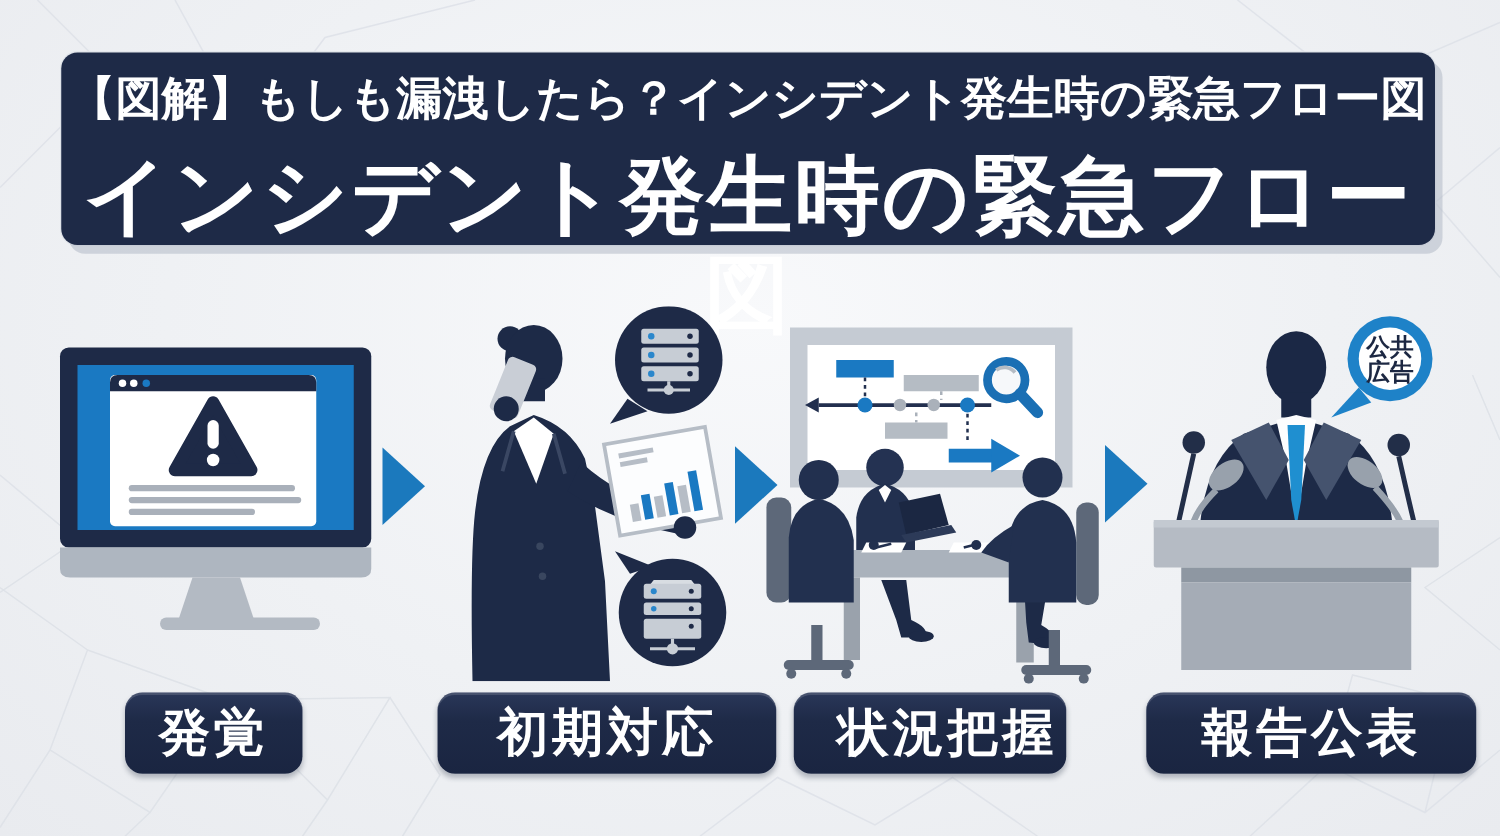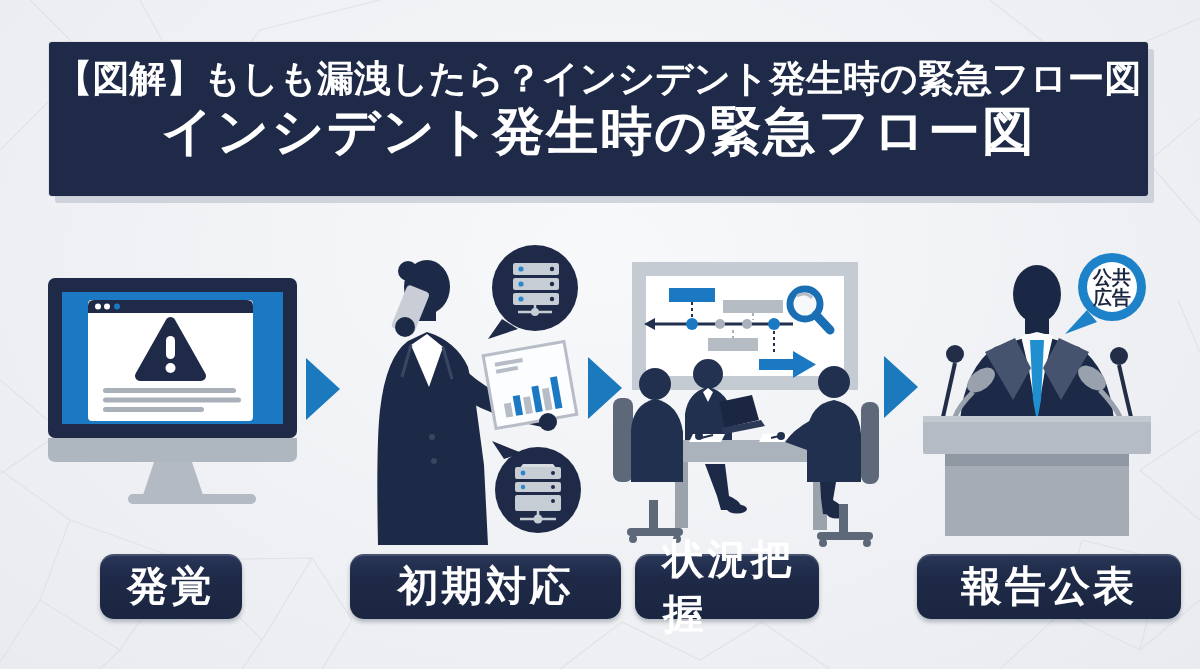--- a/index.html
+++ b/index.html
@@ -15,35 +15,35 @@
     overflow: hidden;
   }
   .bg-pattern {
     position:absolute; left:0; top:0; width:1200px; height:669px;
     pointer-events:none;
   }
   
   .banner {
     position:absolute; left:49px; top:42px; width:1099px; height:154px;
     background:#1e2a47;
-    border-radius:3px;
+    border-radius:13px;
     box-shadow: 6px 7px 0 rgba(178,186,198,0.55), 0 0 0 1px #dfe3e9;
     color:#ffffff;
     text-align:center;
   }
   .banner .supertitle {
     margin-top:15px;
     font-size:37px;
     font-weight:bold;
     letter-spacing:0px;
     line-height:1.2;
   }
   .banner .maintitle {
-    margin-top:1px;
-    font-size:52px;
+    margin-top:17px;
+    font-size:68px;
     font-weight:bold;
     letter-spacing:2px;
     line-height:1.15;
   }
   
   .step-illu { position:absolute; }
   .flow-arrow { position:absolute; }
   
   .step-label {
     position:absolute;
@@ -288,16 +288,16 @@
       <polygon points="172,60 150,84 182,72" fill="#1e82c8"></polygon>
       <circle cx="197" cy="37" r="34" fill="#1e82c8"></circle>
       <circle cx="197" cy="37" r="25" fill="#ffffff"></circle>
       <text x="197" y="34" text-anchor="middle" font-size="19" font-weight="bold" fill="#1c2742">公共</text>
       <text x="197" y="54" text-anchor="middle" font-size="19" font-weight="bold" fill="#1c2742">広告</text>
     </g>
   </svg>
 
   <div class="step-label" style="left:100px; width:142px;">発覚</div>
   <div class="step-label" style="left:350px; width:271px;">初期対応</div>
-  <div class="step-label" style="left:635px; width:184px;padding-left:28px;">状況把握</div>
+  <div class="step-label" style="left:635px; width:218px;padding-left:28px;">状況把握</div>
   <div class="step-label" style="left:917px; width:264px;">報告公表</div>
 
 </div>
 
 </body></html>

